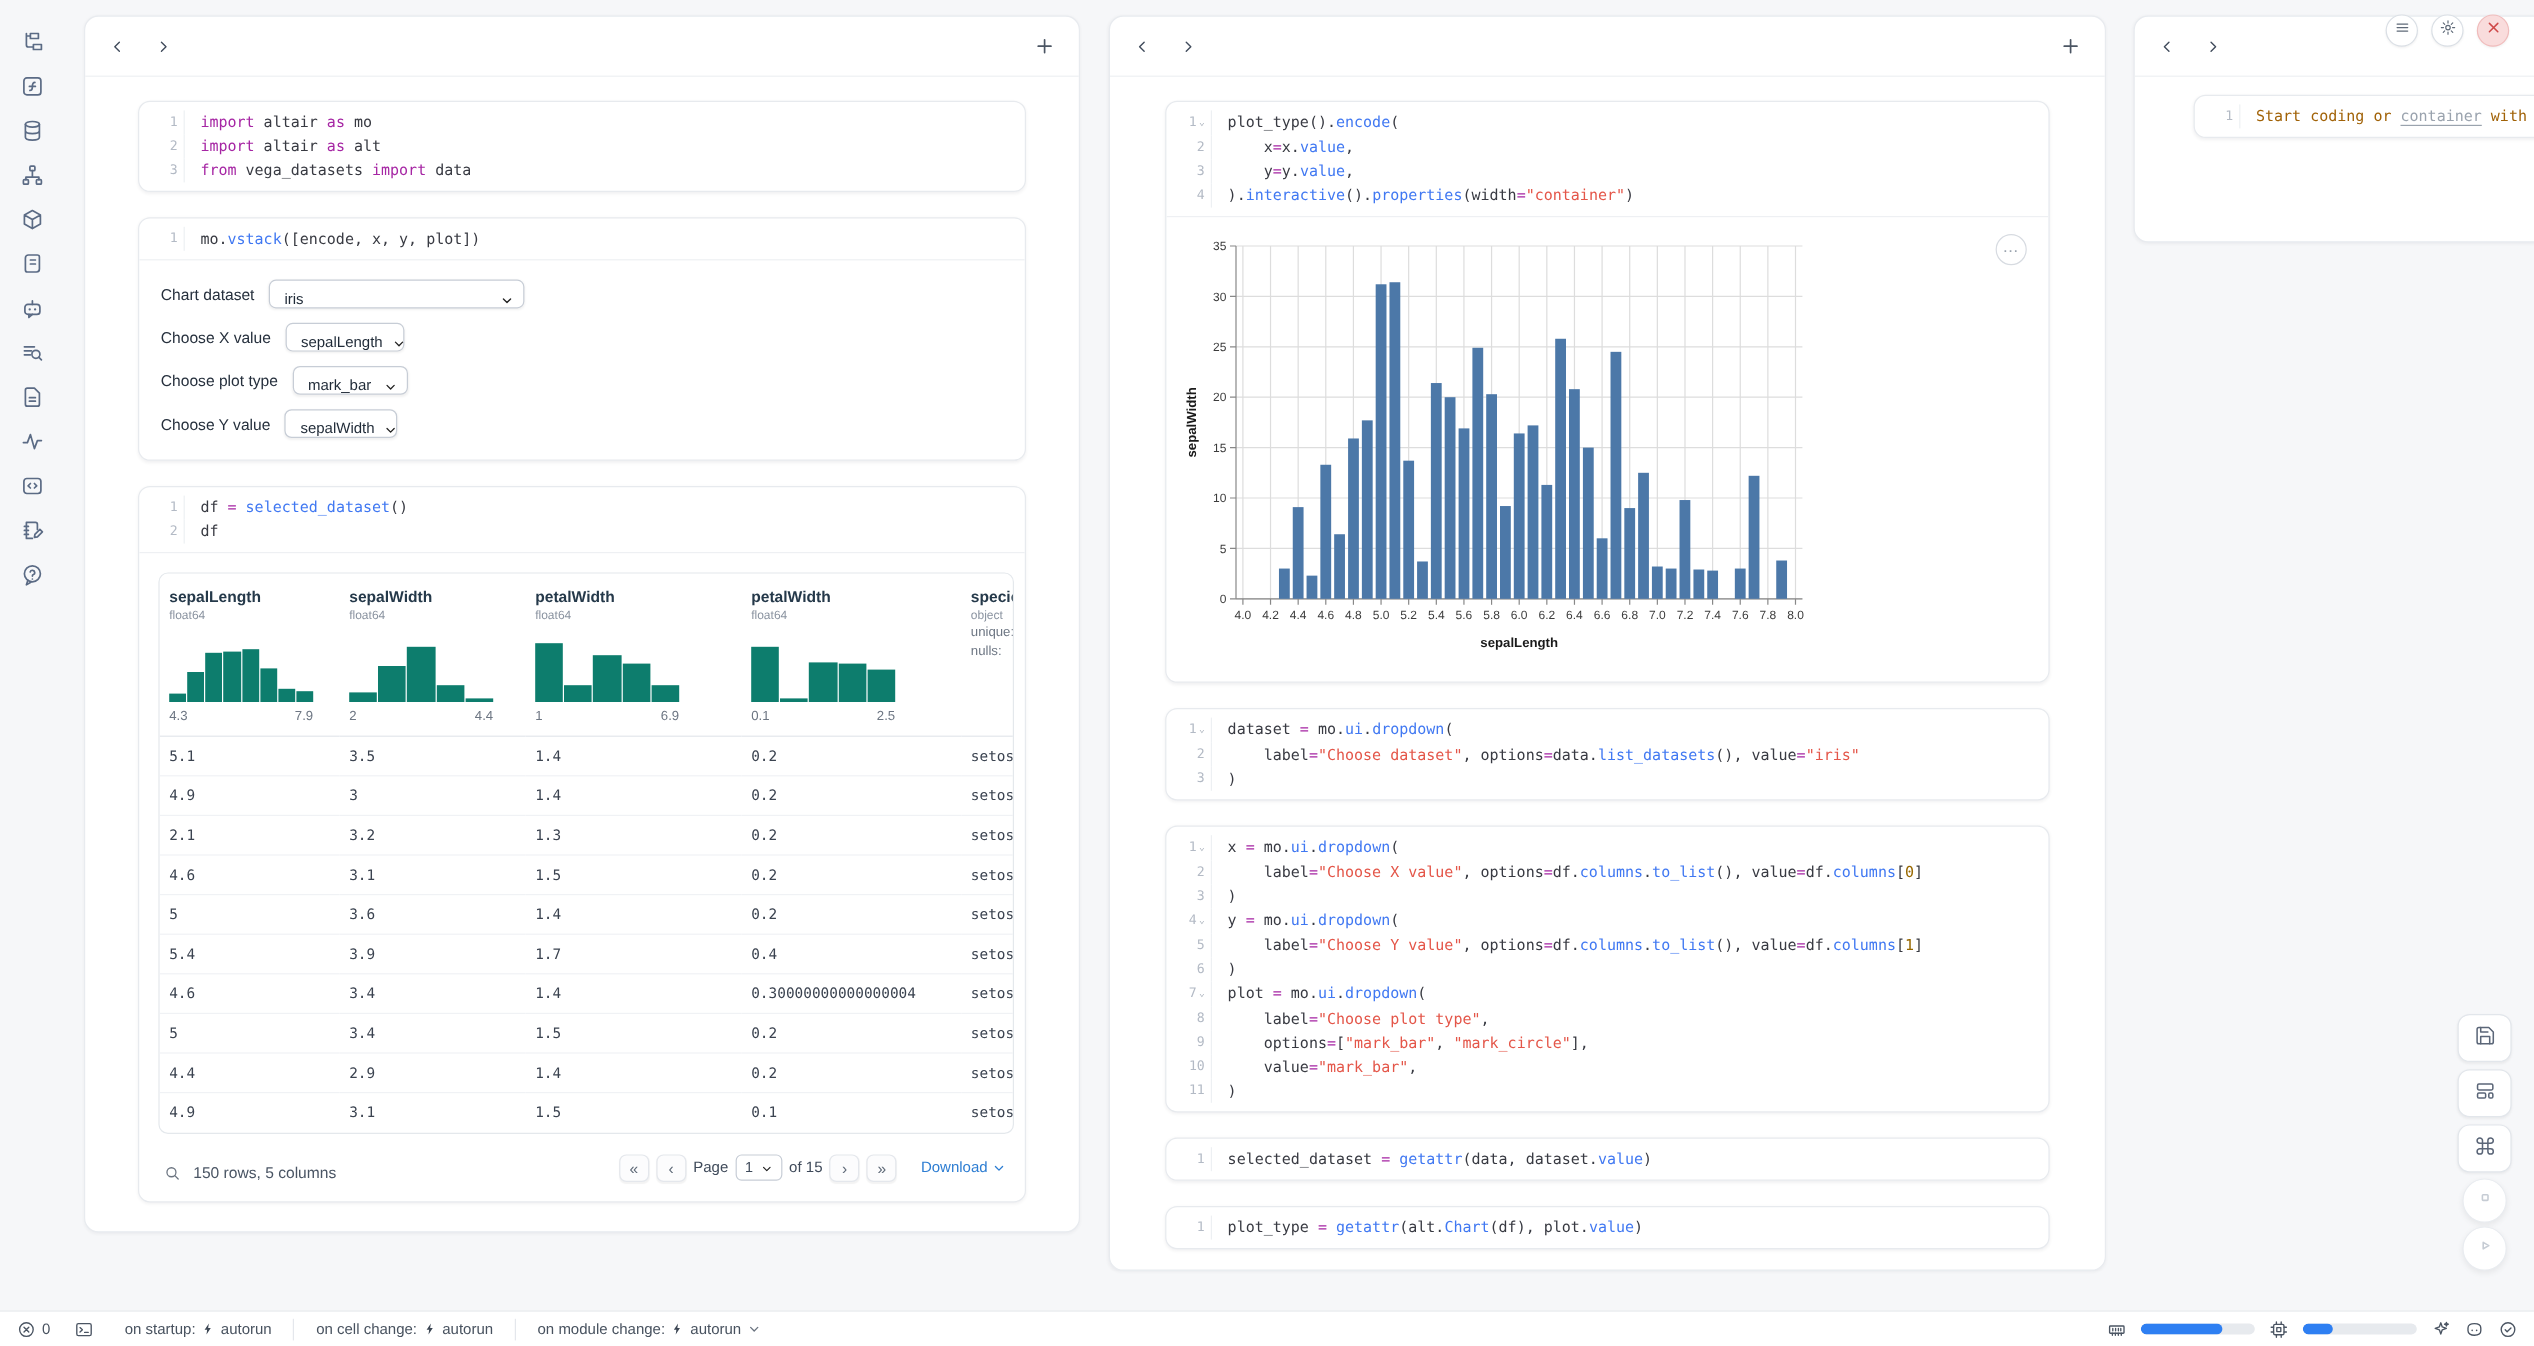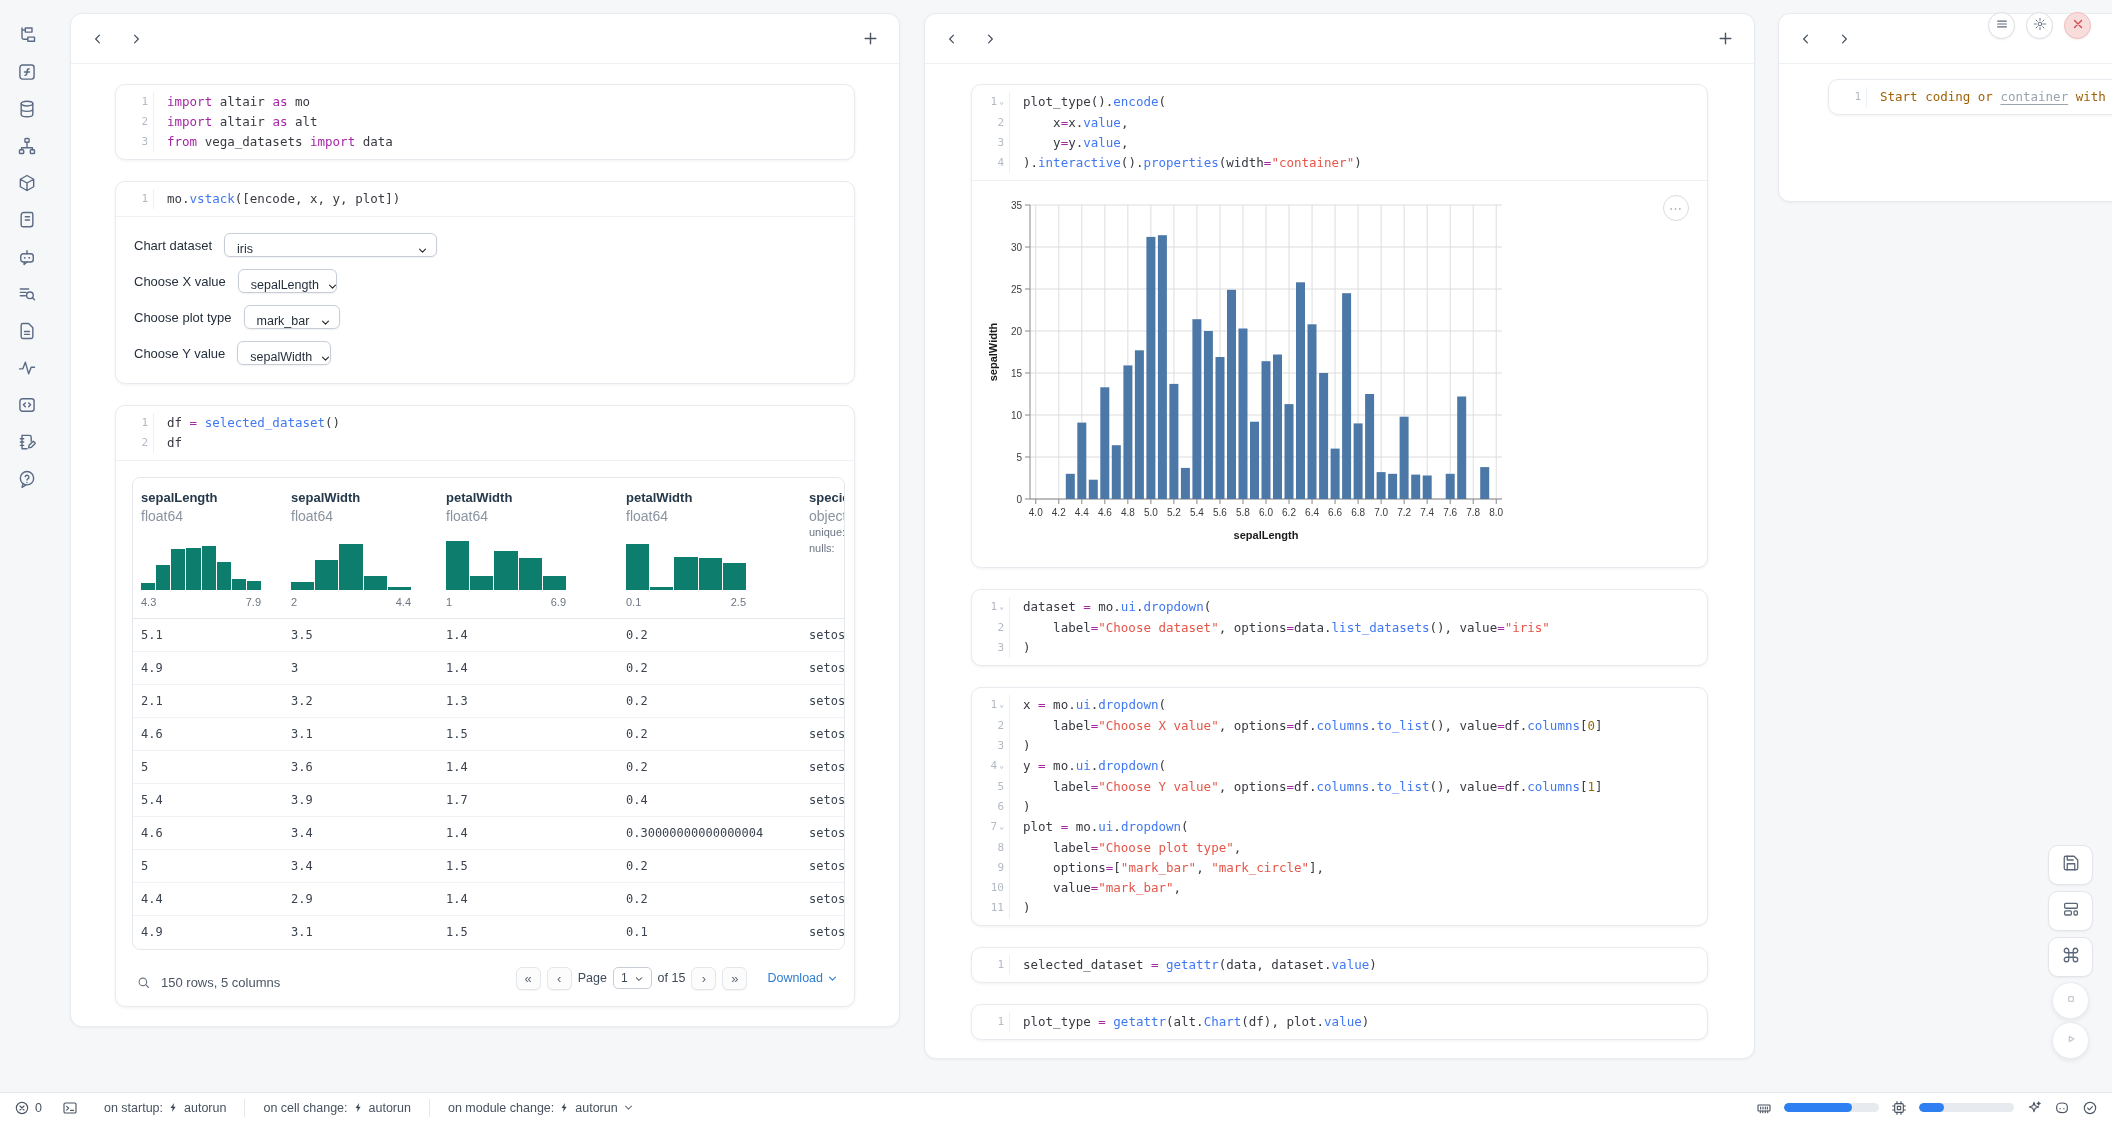--- a/index.html
+++ b/index.html
@@ -53,21 +53,21 @@
   .ctl:nth-child(2) .sel { width:99px; }
   .ctl:nth-child(3) .sel { width:96px; }
   .ctl:nth-child(4) .sel { width:94px; }
 
   
   .tblwrap { padding:16px; }
   .tbl-card { border:1px solid #e4e8ec; border-radius:8px; width:713px; overflow:hidden; }
   table { border-collapse:collapse; table-layout:fixed; width:918px; }
   th { text-align:left; vertical-align:top; padding:12px 8px 10px; border-bottom:1px solid #e3e7ec; font-weight:normal; }
   .cname { font-size:13px; font-weight:bold; color:#25394a; white-space:nowrap; }
-  .cdtype{ font-size:14px; color:#8a93a0; margin-top:3px; white-space:nowrap; }
+  .cdtype{ font-size:10px; color:#8a93a0; margin-top:3px; white-space:nowrap; }
   .hist { display:flex; align-items:flex-end; gap:1px; height:54px; max-width:120px; margin-top:12px; }
   .hist i { flex:1; background:#0d7d6d; display:block; }
   .hr { display:flex; justify-content:space-between; max-width:120px; font-size:11px; color:#6d7683; margin-top:6px; }
   .cm { font-size:11px; color:#6d7683; line-height:16px; white-space:nowrap; }
   .cm:first-of-type { margin-top:12px; }
   td { height:33px; padding:0 8px; font-family:"DejaVu Sans Mono", monospace; font-size:12px; color:#3b4350;
        border-bottom:1px solid #f0f2f5; white-space:nowrap; overflow:hidden; }
   tr:last-child td { border-bottom:none; }
 
   .tfoot { display:flex; align-items:flex-end; margin-top:10px; height:30px; color:#4a5564; font-size:13px; }

